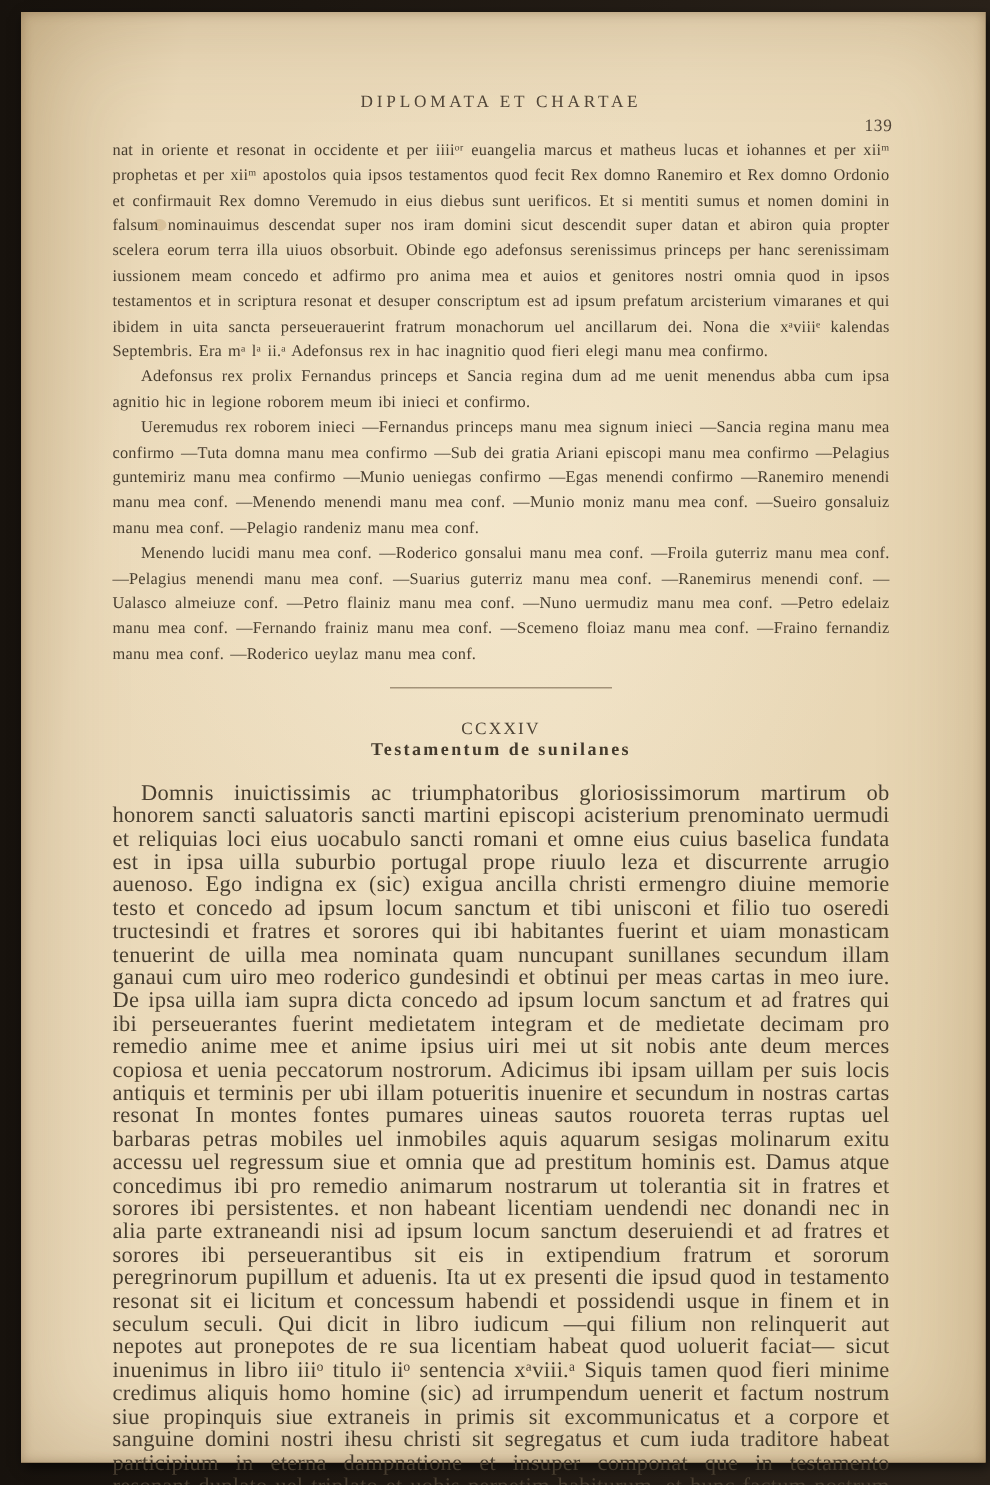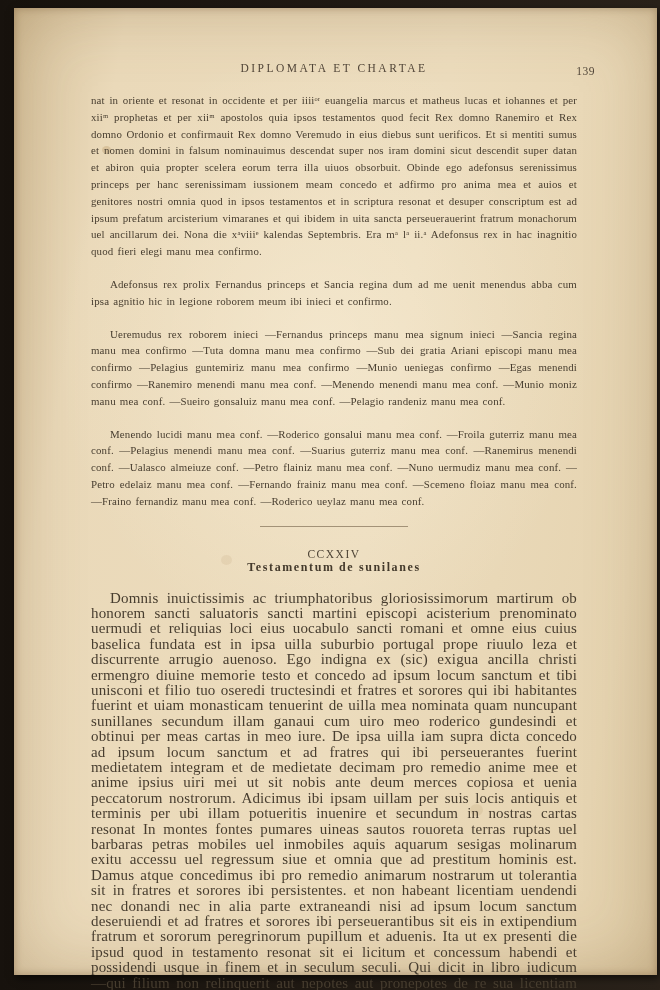--- a/index.html
+++ b/index.html
@@ -54,32 +54,32 @@
     position: relative;
     text-align: center;
     font-size: 11.5px;
     letter-spacing: 2.5px;
     color: #514538;
     margin-bottom: 18px;
   }
   .page-num {
     position: absolute;
     right: -2px;
-    top: 3px;
+    top: 16px;
     letter-spacing: 0.5px;
   }
   .textblock {
     font-size: 10.9px;
     line-height: 16.8px;
     text-align: justify;
     color: #473d2f;
     letter-spacing: 0.15px;
     word-spacing: 1.2px;
   }
-  .textblock p { margin: 16px; }
+  .textblock p { margin: 0; }
   p.indent { text-indent: 19px; }
   .rule-divider {
     width: 148px;
     height: 0;
     border-top: 1px solid rgba(100, 82, 58, 0.55);
     margin: 13px auto 0 auto;
   }
   .charter-num {
     text-align: center;
     font-size: 11.5px;

